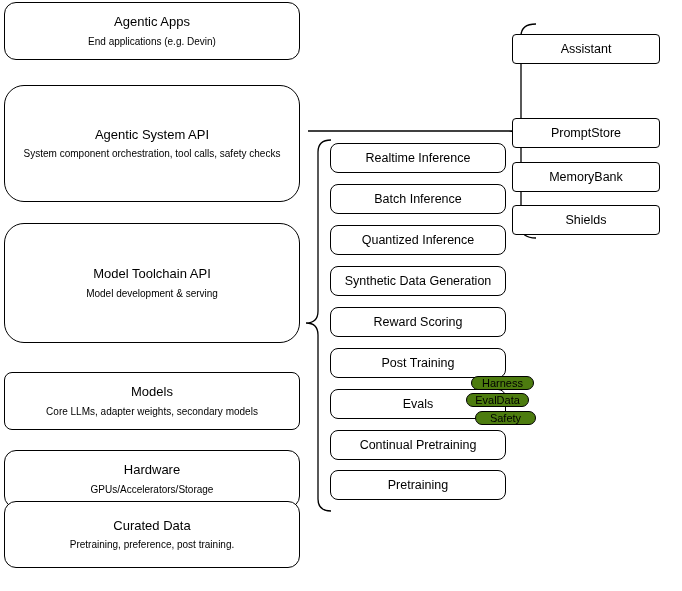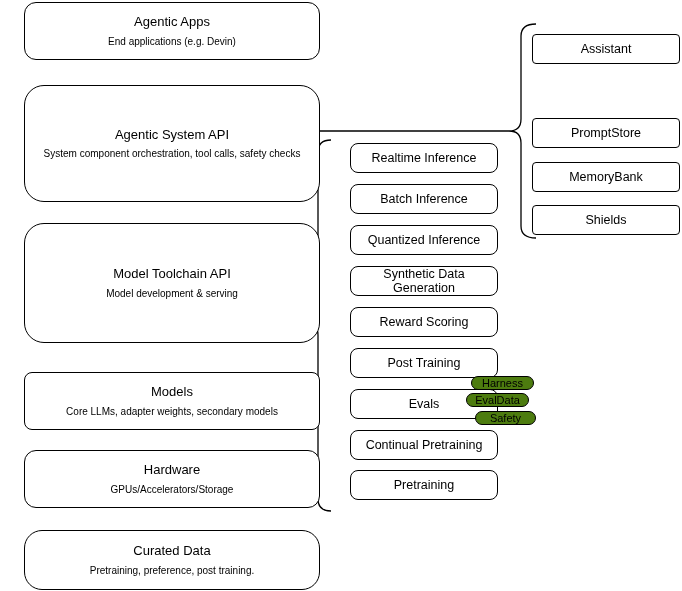--- a/index.html
+++ b/index.html
@@ -19,21 +19,21 @@
     display:flex;
     flex-direction:column;
     align-items:center;
     justify-content:center;
     text-align:center;
   }
   .lbox { left:4px; width:296px; }
   .btitle { font-size:13px; line-height:1.25; }
   .bsub { font-size:10px; line-height:1.3; margin-top:4px;text-align:center; }
   .mbox {
-    left:330px; width:148px; height:30px;
+    left:330px; width:176px; height:30px;
     border-radius:8px; font-size:12.5px;
   }
   .rbox {
     left:512px; width:148px; height:30px;
     border-radius:4px; font-size:12.5px;
   }
   .pill {
     position:absolute;
     box-sizing:border-box;
     height:14px;
@@ -46,21 +46,21 @@
     align-items:center;
     justify-content:center;
     z-index:3;
   }
   .overlay {
     position:absolute; left:0; top:0;
     width:682px; height:591px;
     z-index:1;
   }
   .overlay path { fill:none; stroke:#000000; stroke-width:1.3; }
-  .box { z-index:2;margin-left:20px; }
+  .box { z-index:2; }
 </style>
 </head>
 <body>
 
 <div class="canvas">
 
   <svg class="overlay" viewBox="0 0 682 591">
     <path d="M 308 131 L 509 131"></path>
     <path d="M 536 24 Q 521 24 521 36 L 521 119 Q 521 131 509 131 Q 521 131 521 143 L 521 226 Q 521 238 536 238"></path>
     <path d="M 331 140 Q 318 140 318 152 L 318 311 Q 318 323 306 323 Q 318 323 318 335 L 318 499 Q 318 511 331 511"></path>
@@ -84,21 +84,21 @@
   <div class="box lbox" style="top:372px;height:58px;border-radius:8px">
     <div class="btitle">Models</div>
     <div class="bsub">Core LLMs, adapter weights, secondary models</div>
   </div>
 
   <div class="box lbox" style="top:450px;height:58px;border-radius:12px">
     <div class="btitle">Hardware</div>
     <div class="bsub">GPUs/Accelerators/Storage</div>
   </div>
 
-  <div class="box lbox" style="top:530px;height:60px;border-radius:18px">
+  <div class="box lbox" style="top:501px;height:67px;border-radius:12px">
     <div class="btitle">Curated Data</div>
     <div class="bsub">Pretraining, preference, post training.</div>
   </div>
 
   <div class="box mbox" style="top:143px">Realtime Inference</div>
   <div class="box mbox" style="top:184px">Batch Inference</div>
   <div class="box mbox" style="top:225px">Quantized Inference</div>
   <div class="box mbox" style="top:266px">Synthetic Data Generation</div>
   <div class="box mbox" style="top:307px">Reward Scoring</div>
   <div class="box mbox" style="top:348px">Post Training</div>

